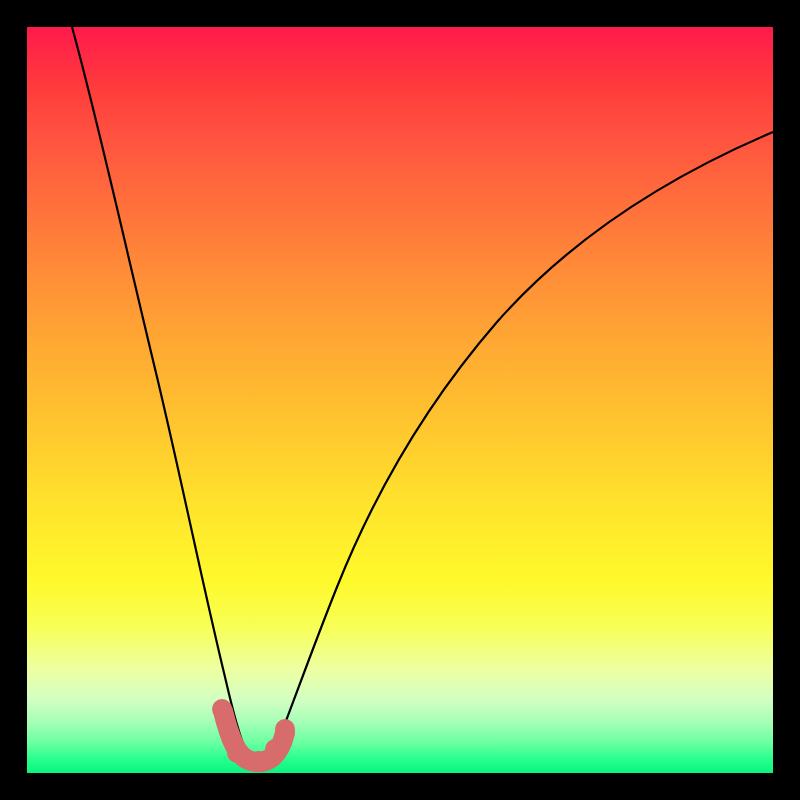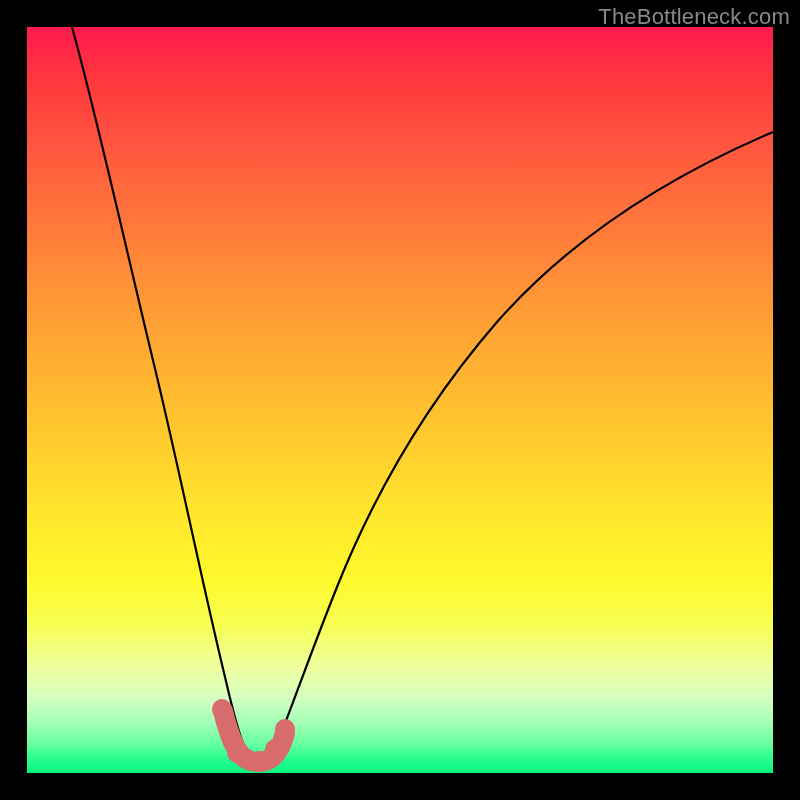--- a/index.html
+++ b/index.html
@@ -74,21 +74,20 @@
     stroke-linejoin: round;
   }
   .marker-dot {
     fill: #d86b6b;
   }
 </style>
 </head>
 <body>
 
 <div class="outer">
-  <div class="watermark">TheBottleneck.com</div>
   <div class="plot">
     <svg viewBox="0 0 746 746">
 
       <path class="curve" d="M 45 0
            C 70 90, 95 205, 130 350
            C 155 455, 175 555, 198 650
            C 205 680, 212 710, 225 740"></path>
 
       <path class="curve" d="M 240 742
            C 258 700, 278 640, 310 560

